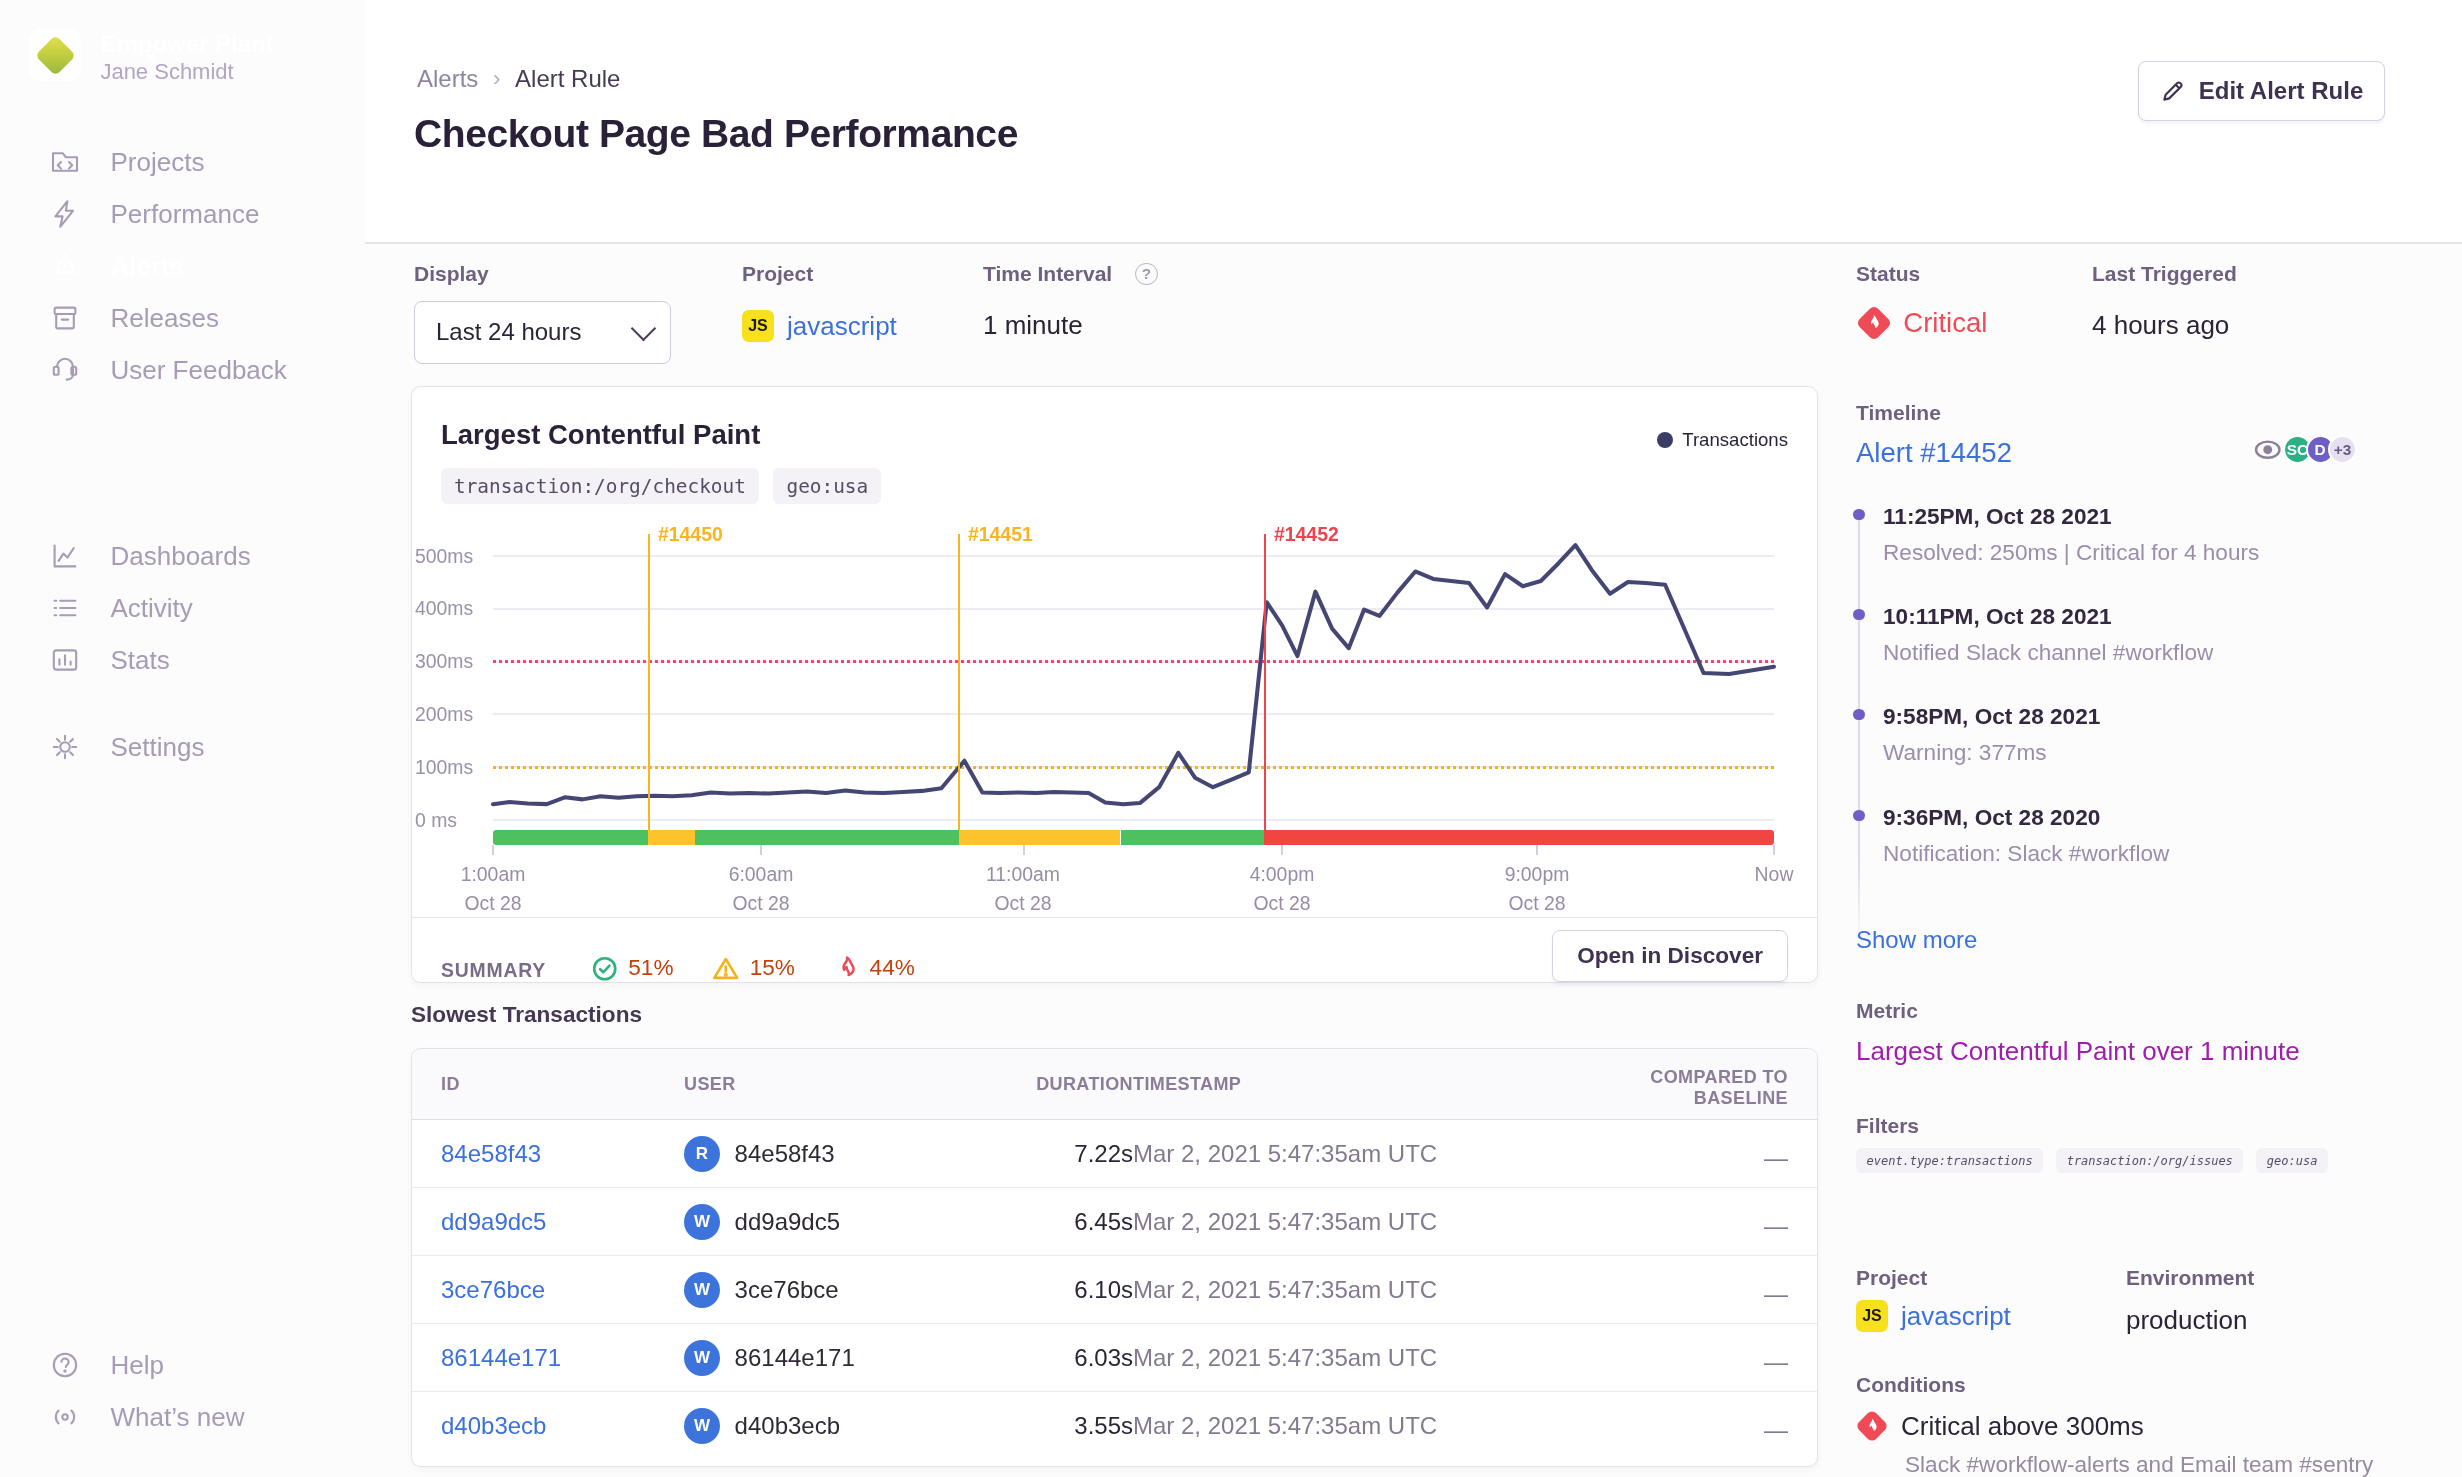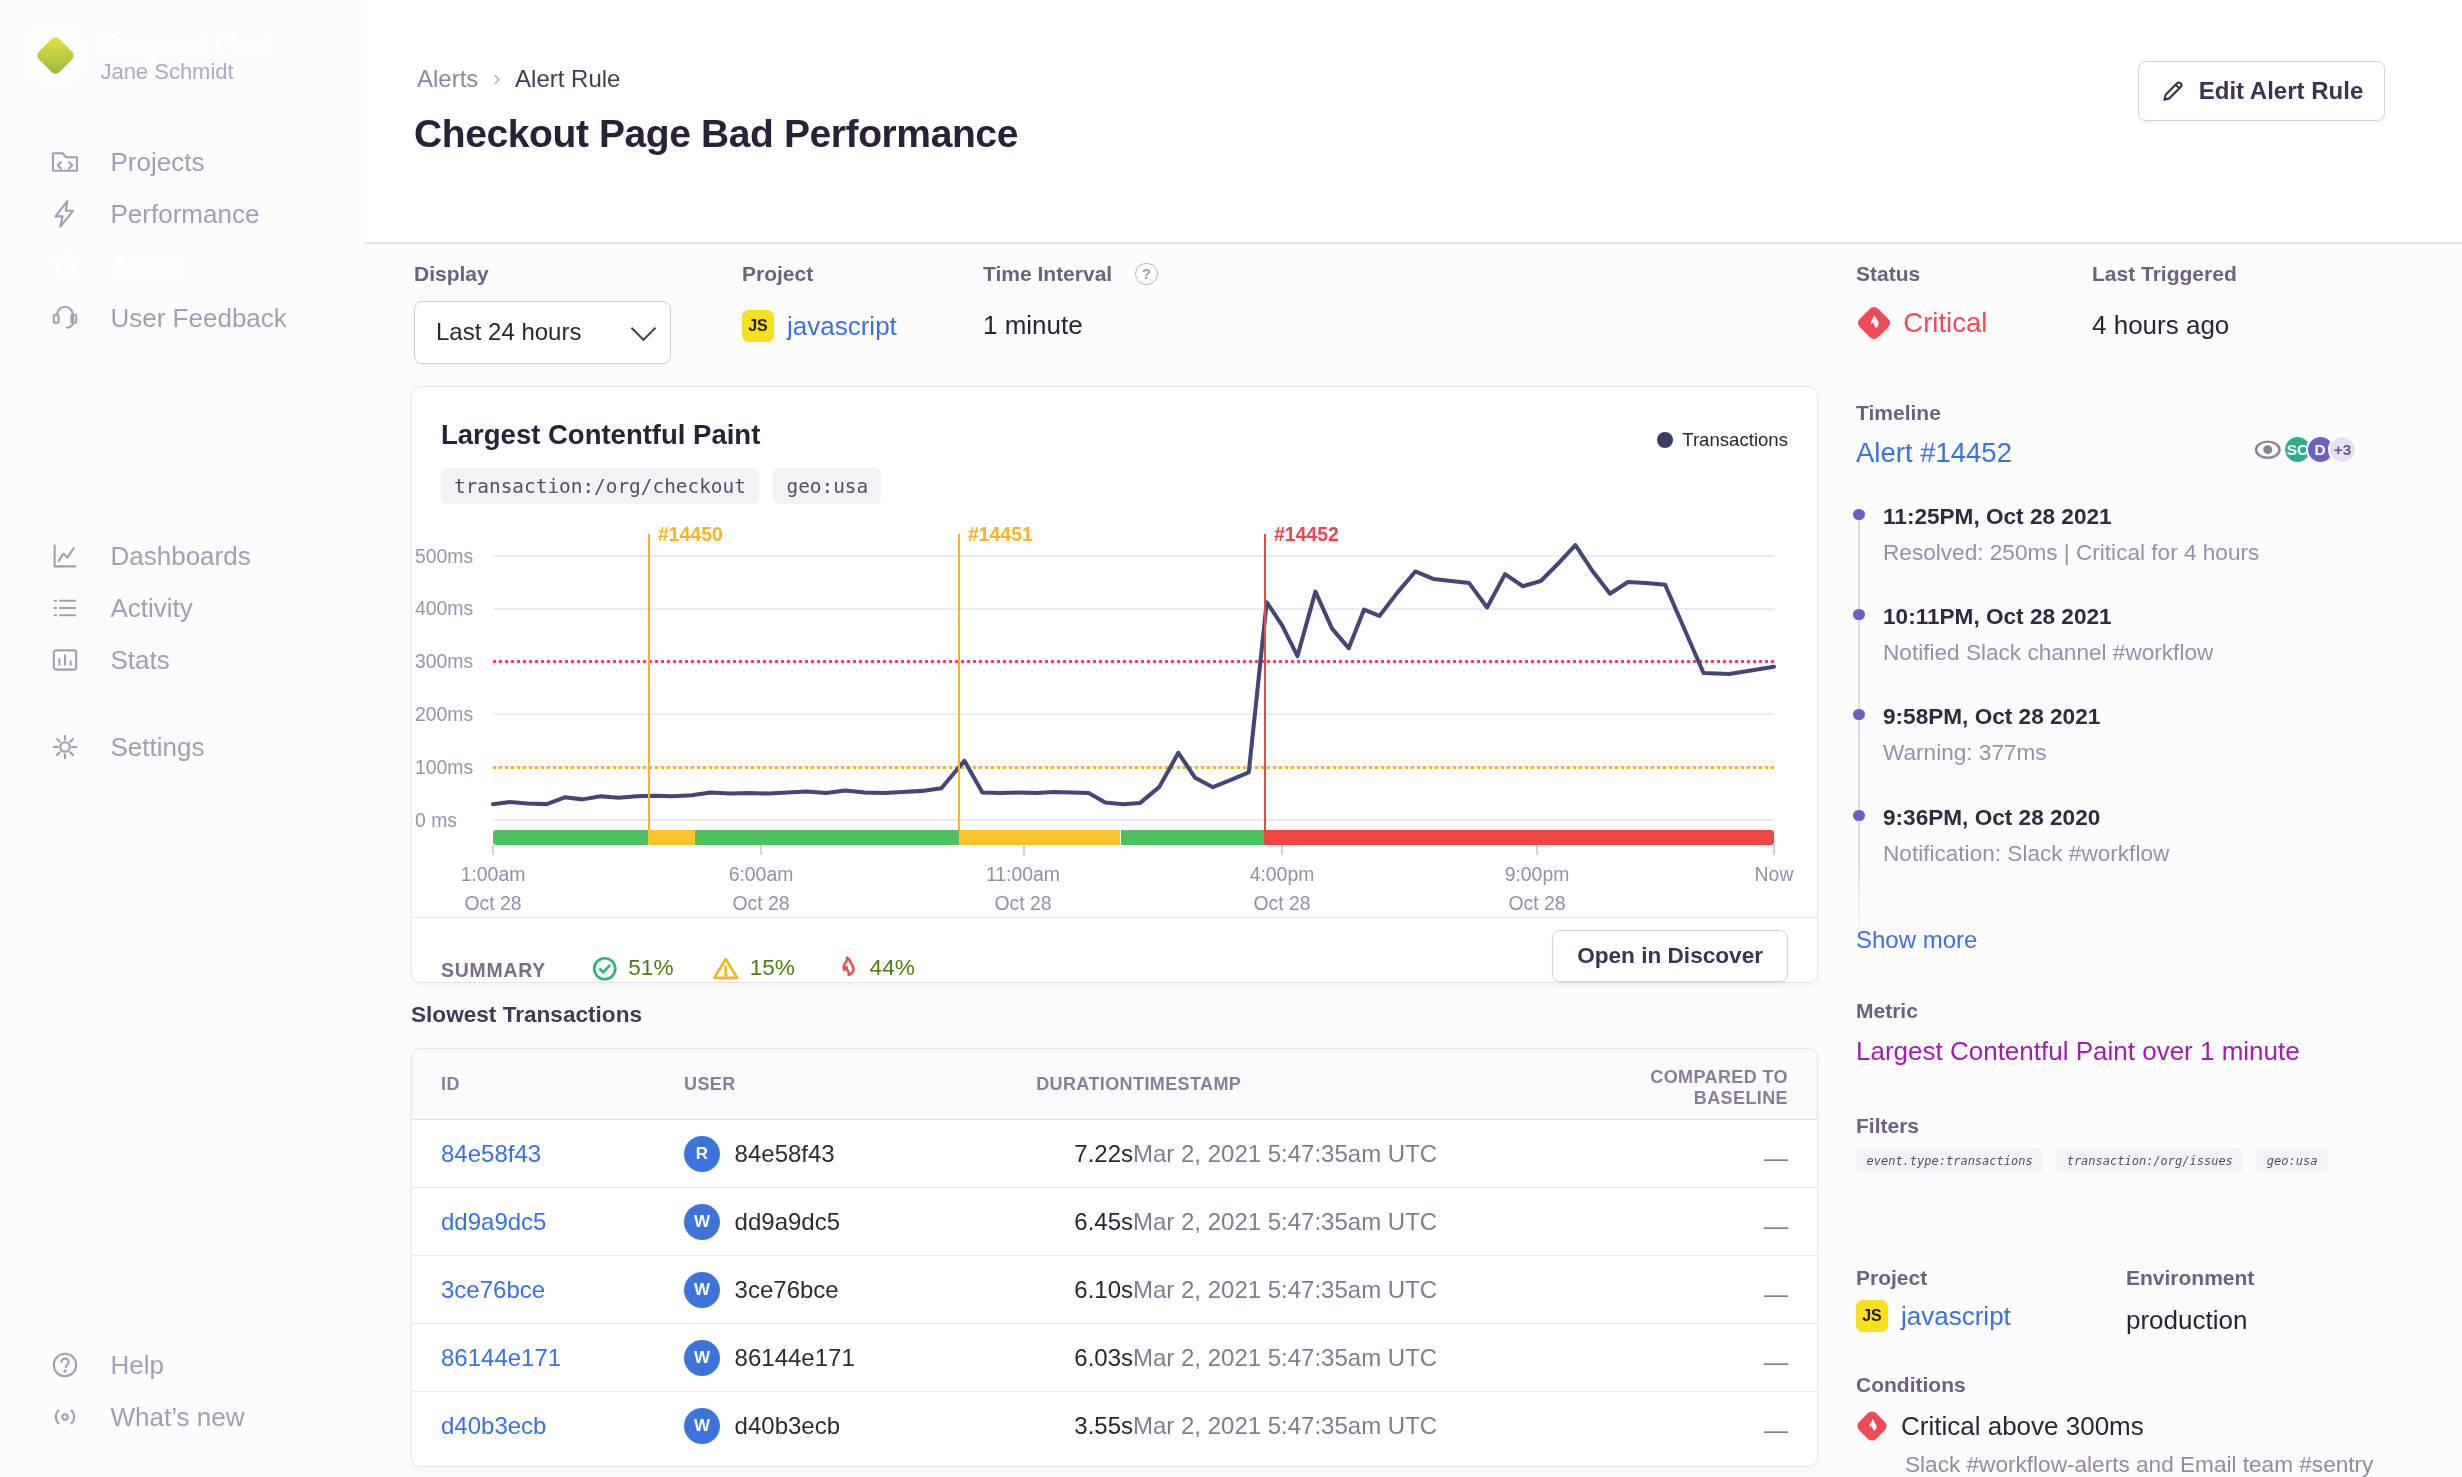--- a/index.html
+++ b/index.html
@@ -79,21 +79,21 @@
   #chart-bar { position:absolute; left:81px; top:443px; width:1281px; height:14.6px; }
   .bar-seg { position:absolute; top:0; height:14.6px; }
   #x-axis { position:absolute; left:81px; top:458px; width:1281px; height:97px; }
   .x-tickmark { position:absolute; top:0; width:1.6px; height:9.7px; background:#d6cede; }
   .x-time { position:absolute; top:18px; transform:translateX(-50%); font-size:19.4px; color:#988ca6; white-space:nowrap; }
   .x-date { position:absolute; top:47px; transform:translateX(-50%); font-size:19.4px; color:#988ca6; white-space:nowrap; }
   #chart-footer { position:absolute; left:0; bottom:0; width:100%; height:65px; border-top:1.6px solid #e8e2ee;
     display:flex; align-items:flex-end; padding:0 29px; }
   #summary-label { font-size:19.4px; font-weight:700; color:#7a6b8a; letter-spacing:0.8px; margin-right:45px; }
   #summary-items { display:flex; gap:39px; align-items:center; }
-  .sum-item { display:flex; align-items:center; gap:9.7px; font-size:22.6px; color:#4d7c0f; }
+  .sum-item { display:flex; align-items:center; gap:9.7px; font-size:22.6px; color:#c2410c; }
   #discover-btn { margin-left:auto; height:52px; padding:0 24px; background:#fff; border:1.6px solid #d8d0e0; border-radius:8px;
     font-size:22.6px; font-weight:700; color:#3f3250; display:flex; align-items:center; cursor:pointer; box-shadow:0 2.4px 3.2px rgba(45,25,70,.05); }
 
   
   #slowest-title { position:absolute; left:411px; top:1002px; font-size:22.6px; font-weight:700; color:#453853; }
   #table-card { left:411px; top:1048px; width:1407px; height:419px; overflow:hidden; }
   .trow { display:grid; grid-template-columns:243px 315px 134px 501px 1fr; padding:0 29px; align-items:center; }
   #table-head { height:71px; background:#faf9fb; border-bottom:1.6px solid #e2dce8; border-radius:8px 8px 0 0; }
   #table-head .th { font-size:18px; font-weight:700; color:#8b7d99; letter-spacing:0.4px; text-transform:uppercase; }
   .trow .c-dur { text-align:right; }
@@ -177,20 +177,29 @@
           <span>Performance</span>
         </div>
         <div class="nav-item active">
           <span class="nicon">
             <svg width="32" height="32" viewBox="0 0 40 40" fill="none" stroke-width="2.6" stroke-linecap="round" stroke-linejoin="round">
               <path d="M11 28v-6a9 9 0 0118 0v6M6 28h28M20 8v-3M9 11l-2-2M31 11l2-2"></path>
               <path d="M20 22v-4"></path>
             </svg>
           </span>
           <span>Alerts</span>
+        </div>
+        <div class="nav-item">
+          <span class="nicon">
+            <svg width="32" height="32" viewBox="0 0 40 40" fill="none" stroke-width="2.6" stroke-linecap="round" stroke-linejoin="round">
+              <rect x="7" y="7" width="26" height="8" rx="2"></rect>
+              <path d="M9 15v16a2 2 0 002 2h18a2 2 0 002-2V15M16 22h8"></path>
+            </svg>
+          </span>
+          <span>Releases</span>
         </div>
         <div class="nav-item">
           <span class="nicon">
             <svg width="32" height="32" viewBox="0 0 40 40" fill="none" stroke-width="2.6" stroke-linecap="round" stroke-linejoin="round">
               <path d="M10 16a10 10 0 0120 0v8"></path>
               <rect x="6" y="16" width="6" height="10" rx="2"></rect>
               <rect x="28" y="16" width="6" height="10" rx="2"></rect>
               <path d="M30 26c0 4-4 6-8 6"></path>
             </svg>
           </span>

